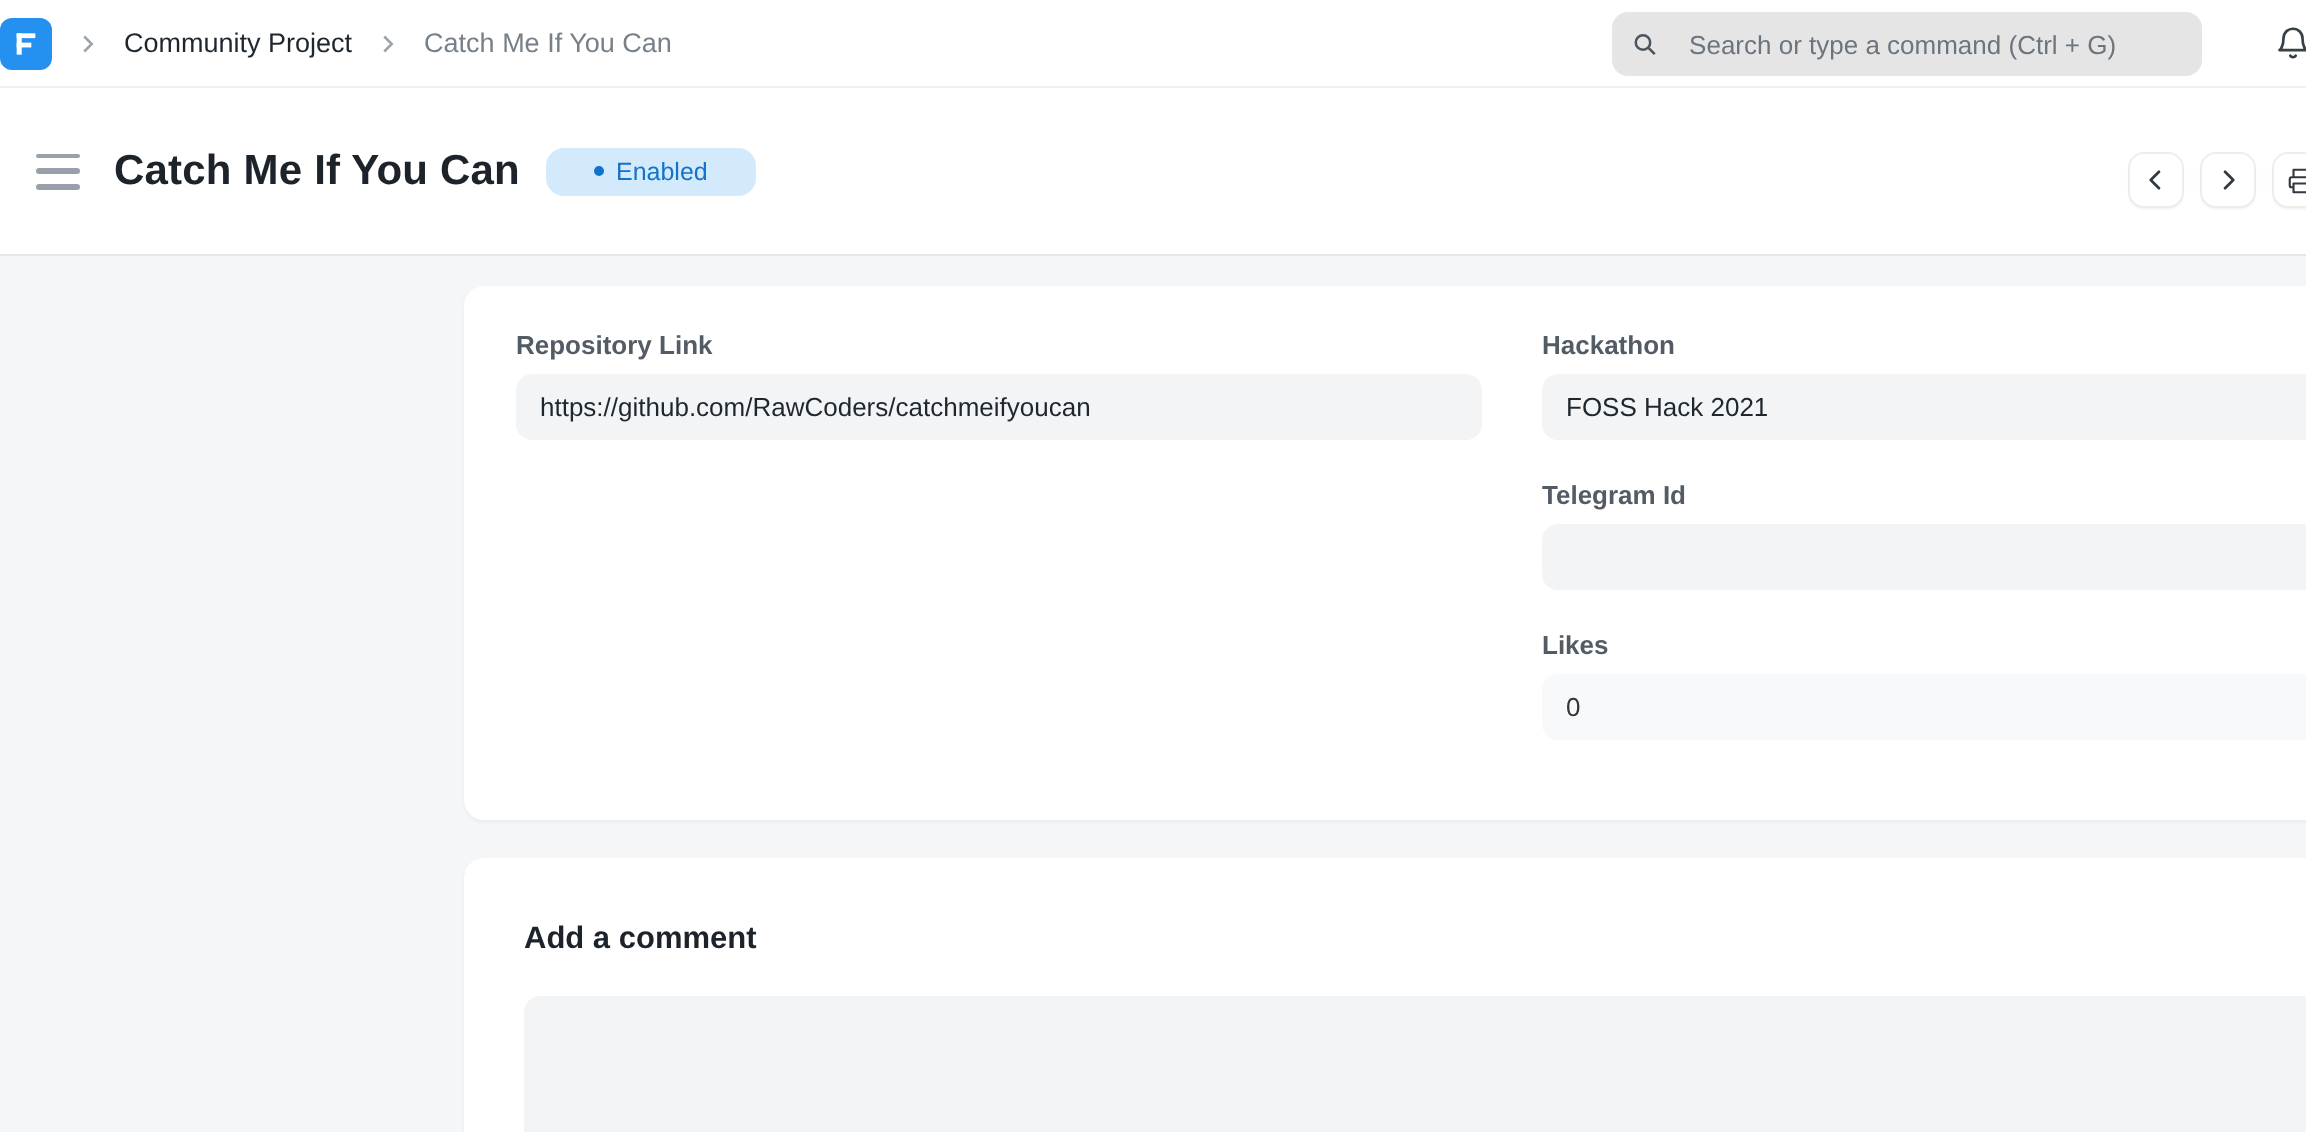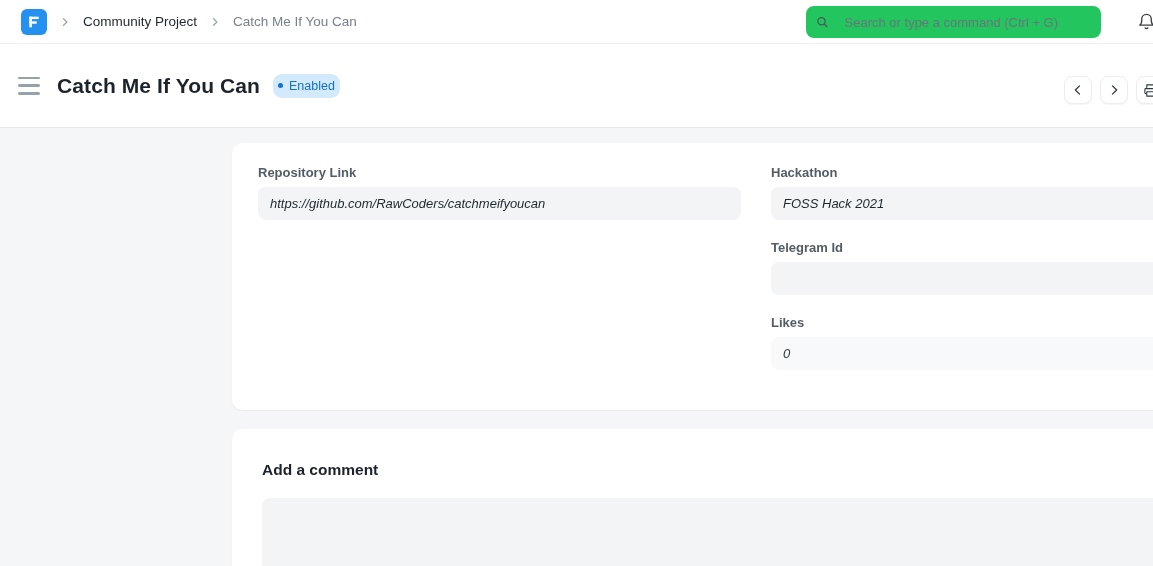--- a/index.html
+++ b/index.html
@@ -1,64 +1,64 @@
 <!DOCTYPE html>
 <html><head>
 <meta charset="utf-8">
 <style>
   * { margin:0; padding:0; box-sizing:border-box; }
   html,body { width:1153px; height:566px; overflow:hidden; background:#fff;
     font-family:"Liberation Sans","DejaVu Sans",sans-serif; }
 
   
   .navbar { position:relative; height:44px; background:#fff;
-    border-bottom:1px solid #eef0f2; display:flex; align-items:center; padding:0 21px; }
+    border-bottom:1px solid #eef0f2; display:flex; align-items:center; padding:0 0; }
   .logo { width:26px; height:26px; background:#2490ef; border-radius:6px;
     display:flex; align-items:center; justify-content:center; flex:0 0 auto; }
   .logo svg { display:block; }
   .crumb-sep { color:#9aa4ad; margin:0 13px; display:flex; align-items:center; }
   .crumb-current { color:#1f272e; font-size:13.5px; font-weight:500; cursor:pointer; }
   .crumb-muted { color:#778089; font-size:13.5px; }
   .searchbar { position:absolute; left:806px; top:6px; width:295px; height:32px;
-    background:#22c55e; border-radius:8px; display:flex; align-items:center;
+    background:#e5e5e5; border-radius:8px; display:flex; align-items:center;
     padding:0 10px; gap:16px; }
   .searchbar input { border:none; outline:none; background:transparent; width:100%;
     font-size:13px; color:#4c555e; font-family:inherit; }
   .searchbar input::placeholder { color:#6c757d; opacity:1; }
   .bell-btn { position:absolute; left:1133px; top:10px; width:26px; height:26px;
     border:none; background:transparent; cursor:pointer; color:#383f45; }
 
   
   .page-header { position:relative; height:84px; background:#fff;
     border-bottom:1px solid #e4e8eb; display:flex; align-items:center; padding:0 18px; }
   .hamburger { width:22px; height:18px; display:flex; flex-direction:column;
     justify-content:space-between; cursor:pointer; flex:0 0 auto; }
   .hamburger span { display:block; height:2.6px; background:#98a1a9; border-radius:2px; }
   .page-title { font-size:21px; font-weight:700; color:#1c232b; margin-left:17px;
     letter-spacing:.1px; }
   .status-badge { margin-left:13px; background:#d3e9fc; color:#1372cc; font-size:12.5px;
-    height:24px; display:inline-flex; align-items:center; gap:6px; padding:0 5px;
+    height:24px; display:inline-flex; align-items:center; gap:6px; padding:0 24px;
     border-radius:9px; }
   .status-badge .dot { width:5px; height:5px; border-radius:50%; background:#1372cc; }
   .header-actions { position:absolute; left:1064px; top:32px; display:flex; gap:8px; }
   .icon-btn { width:28px; height:28px; background:#fff; border:1px solid #ededed;
     border-radius:8px; box-shadow:0 1px 1px rgba(0,0,0,.04); display:flex;
     align-items:center; justify-content:center; cursor:pointer; color:#313a42; flex:0 0 auto; }
 
   
   .main { height:438px; background:#f4f6f8; padding-top:15px; }
   .card { margin-left:232px; width:1010px; background:#fff; border-radius:10px;
     box-shadow:0 1px 2px rgba(25,39,52,.05); }
   .form-card { padding:22px 26px 20px 26px; }
   .form-grid { display:grid; grid-template-columns:483px 445px; column-gap:30px; }
   .field { margin-bottom:20px; }
   .field-label { display:block; font-size:13px; color:#535c65; margin-bottom:7px;font-weight:bold; }
   .control { width:100%; height:33px; background:#f3f4f6; border:none; outline:none;
     border-radius:8px; padding:0 12px; font-size:13px; color:#1f272e;
-    font-family:inherit;font-style:italic; }
+    font-family:inherit; }
   .control.readonly { background:#f8f9fa; color:#31383f; }
 
   .comment-card { margin-top:19px; padding:32px 30px; height:220px; }
   .comment-heading { font-size:15.5px; font-weight:700; color:#1c232b; margin-bottom:19px; }
   .comment-box { width:950px; height:160px; background:#f3f4f6; border-radius:8px;
     cursor:text; }
 </style>
 </head>
 <body>
 

